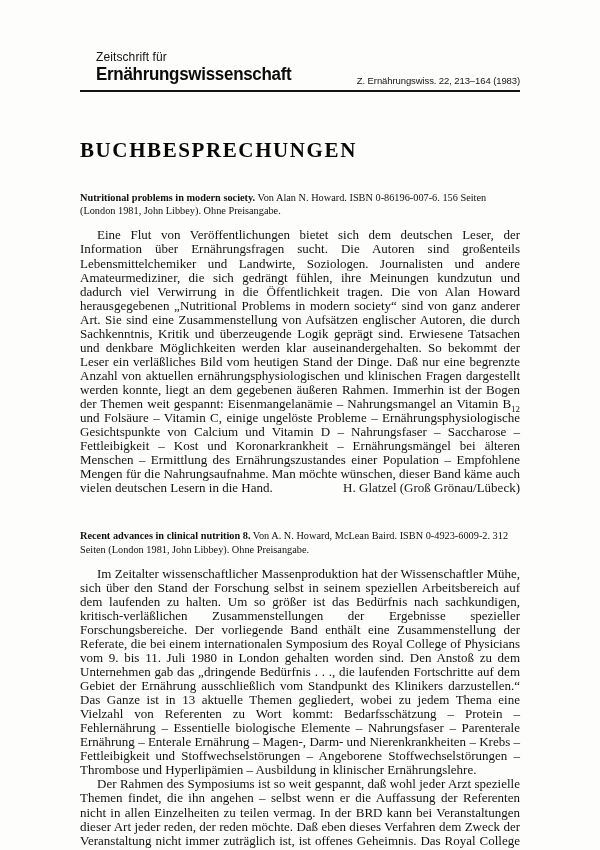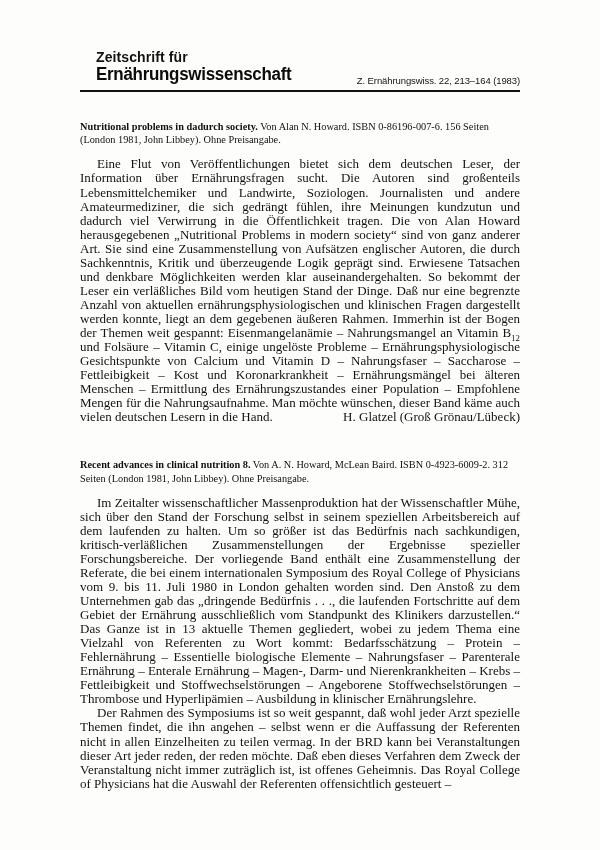--- a/index.html
+++ b/index.html
@@ -32,22 +32,22 @@
     position: relative;
     height: 92px;
   }
   .masthead-left {
     position: absolute;
     left: 16px;
     top: 52px;
     font-family: "Liberation Sans", "DejaVu Sans", sans-serif;
   }
   .journal-kicker {
-    font-size: 14px;
-    font-weight: bold;
+    font-size: 12px;
+    font-weight: normal;
     letter-spacing: 0.1px;
     line-height: 11px;
     color: #111;
   }
   .journal-title {
     font-size: 17.5px;
     font-weight: bold;
     letter-spacing: -0.3px;
     line-height: 20px;
     margin-top: 1px;
@@ -131,24 +131,25 @@
 
     <div class="masthead">
       <div class="masthead-left">
         <div class="journal-kicker">Zeitschrift für</div>
         <div class="journal-title">Ernährungswissenschaft</div>
       </div>
       <div class="citation">Z. Ernährungswiss. 22, 213–164 (1983)</div>
       <div class="masthead-rule"></div>
     </div>
 
+    <div class="section-title">BUCHBESPRECHUNGEN</div>
 
     <div class="review">
       <div class="review-head">
-        <span class="book-title">Nutritional problems in dadurch society.</span><span> Von Alan N. Howard. ISBN 0-86196-007-6. 156 Seiten (London 1981, John Libbey). Ohne Preisangabe.</span>
+        <span class="book-title">Nutritional problems in modern society.</span><span> Von Alan N. Howard. ISBN 0-86196-007-6. 156 Seiten (London 1981, John Libbey). Ohne Preisangabe.</span>
       </div>
       <div class="review-body">
         <p class="para"><span>Eine Flut von Veröffentlichungen bietet sich dem deutschen Leser, der Information über Ernährungsfragen sucht. Die Autoren sind großenteils Lebensmittelchemiker und Landwirte, Soziologen. Journalisten und andere Amateurmediziner, die sich gedrängt fühlen, ihre Meinungen kundzutun und dadurch viel Verwirrung in die Öffentlichkeit tragen. Die von Alan Howard herausgegebenen „Nutritional Problems in modern society“ sind von ganz anderer Art. Sie sind eine Zusammenstellung von Aufsätzen englischer Autoren, die durch Sachkenntnis, Kritik und überzeugende Logik geprägt sind. Erwiesene Tatsachen und denkbare Möglichkeiten werden klar auseinandergehalten. So bekommt der Leser ein verläßliches Bild vom heutigen Stand der Dinge. Daß nur eine begrenzte Anzahl von aktuellen ernährungsphysiologischen und klinischen Fragen dargestellt werden konnte, liegt an dem gegebenen äußeren Rahmen. Immerhin ist der Bogen der Themen weit gespannt: Eisenmangelanämie – Nahrungsmangel an Vitamin B</span><sub>12</sub><span> und Folsäure – Vitamin C, einige ungelöste Probleme – Ernährungsphysiologische Gesichtspunkte von Calcium und Vitamin D – Nahrungsfaser – Saccharose – Fettleibigkeit – Kost und Koronarkrankheit – Ernährungsmängel bei älteren Menschen – Ermittlung des Ernährungszustandes einer Population – Empfohlene Mengen für die Nahrungsaufnahme. Man möchte wünschen, dieser Band käme auch vielen deutschen Lesern in die Hand.</span><span class="sig">H. Glatzel (Groß Grönau/Lübeck)</span></p>
       </div>
     </div>
 
     <div class="review">
       <div class="review-head">
         <span class="book-title">Recent advances in clinical nutrition 8.</span><span> Von A. N. Howard, McLean Baird. ISBN 0-4923-6009-2. 312 Seiten (London 1981, John Libbey). Ohne Preisangabe.</span>
       </div>

